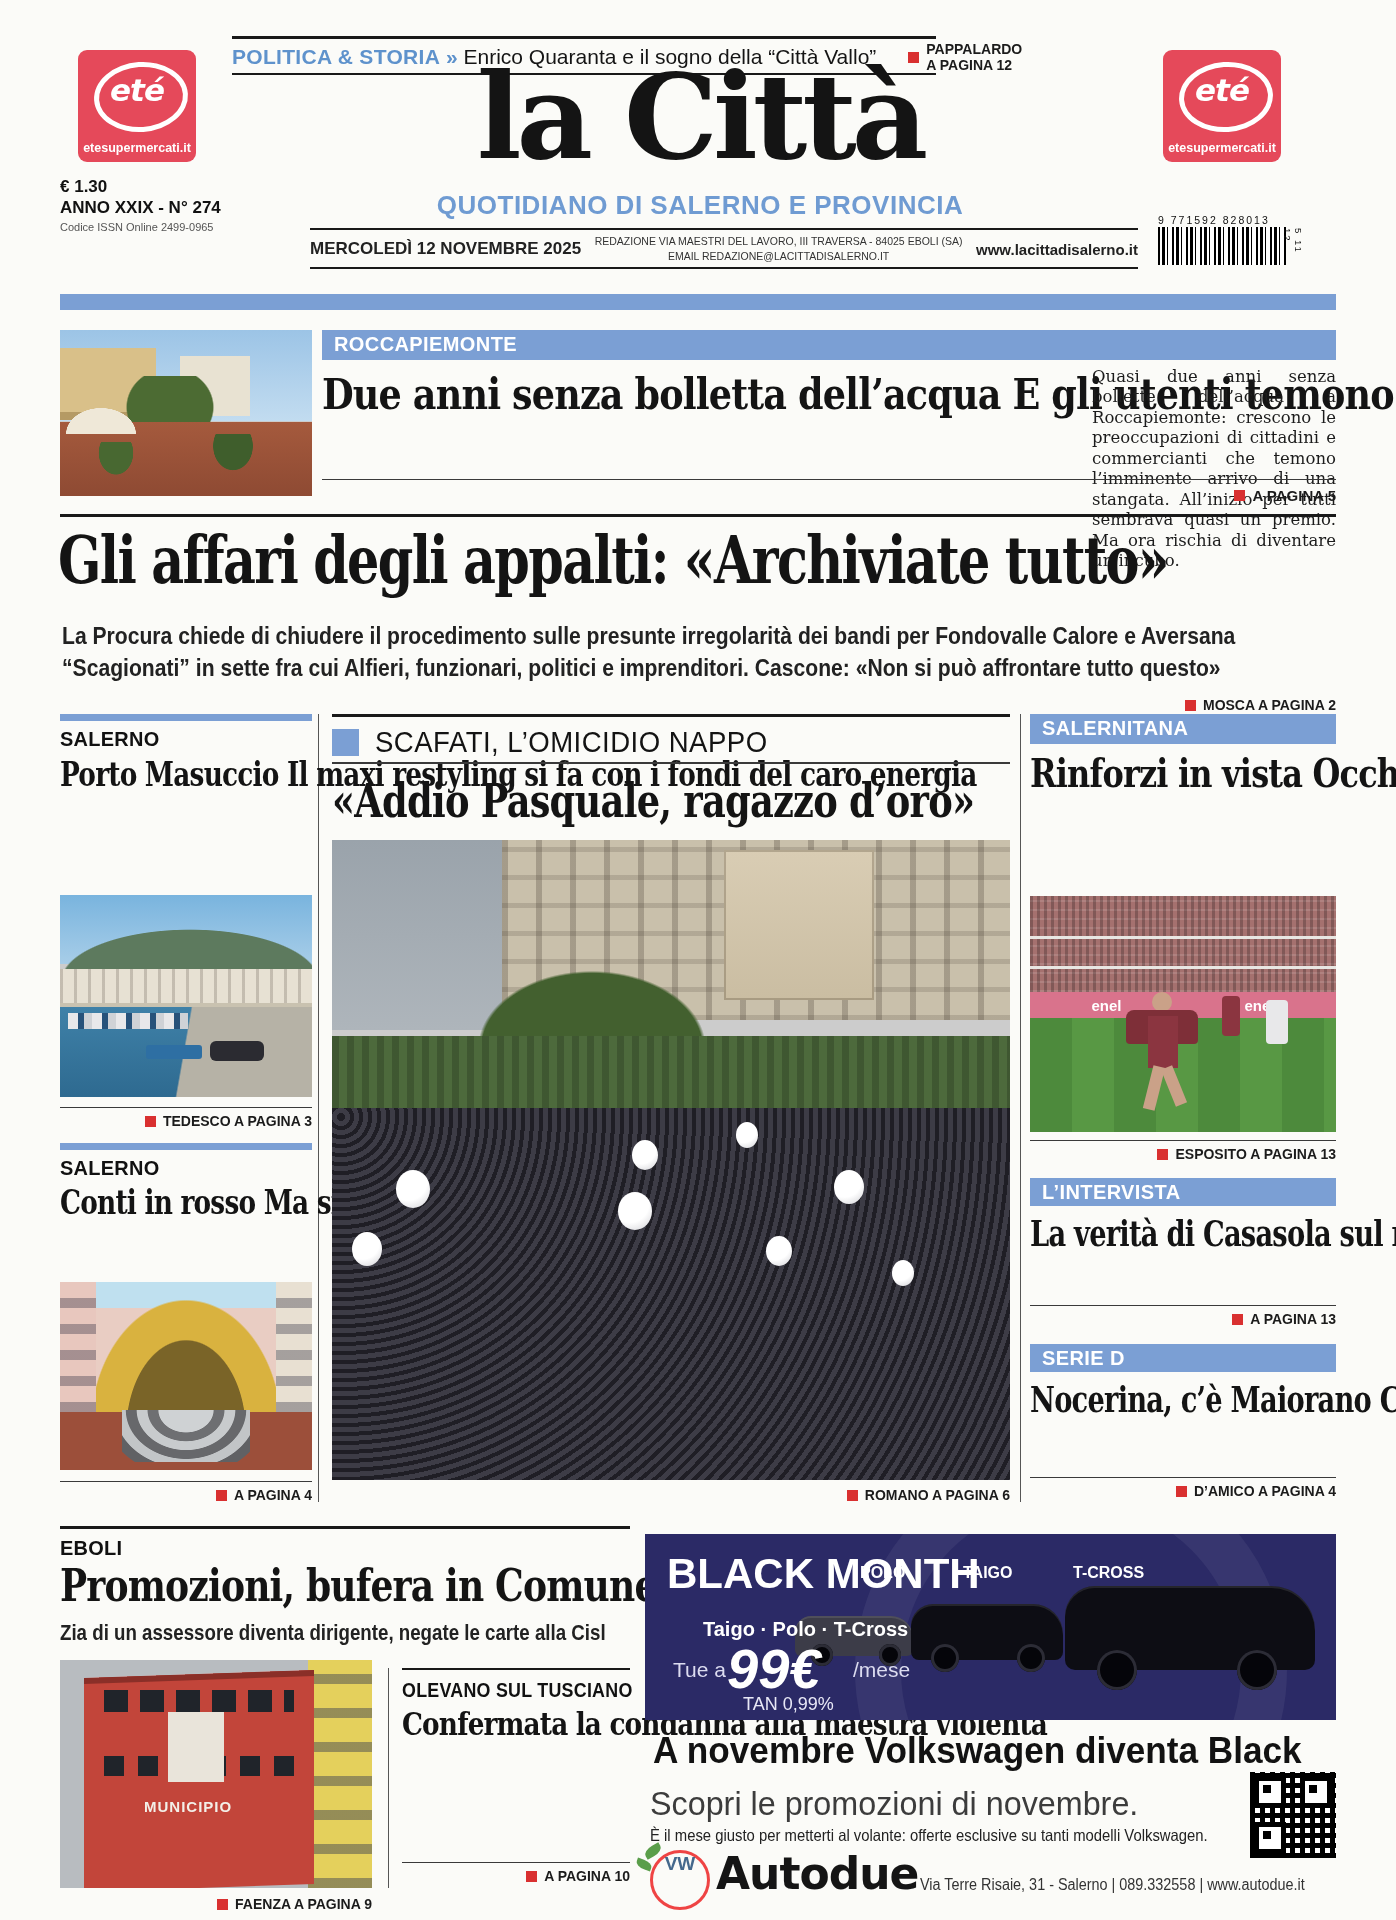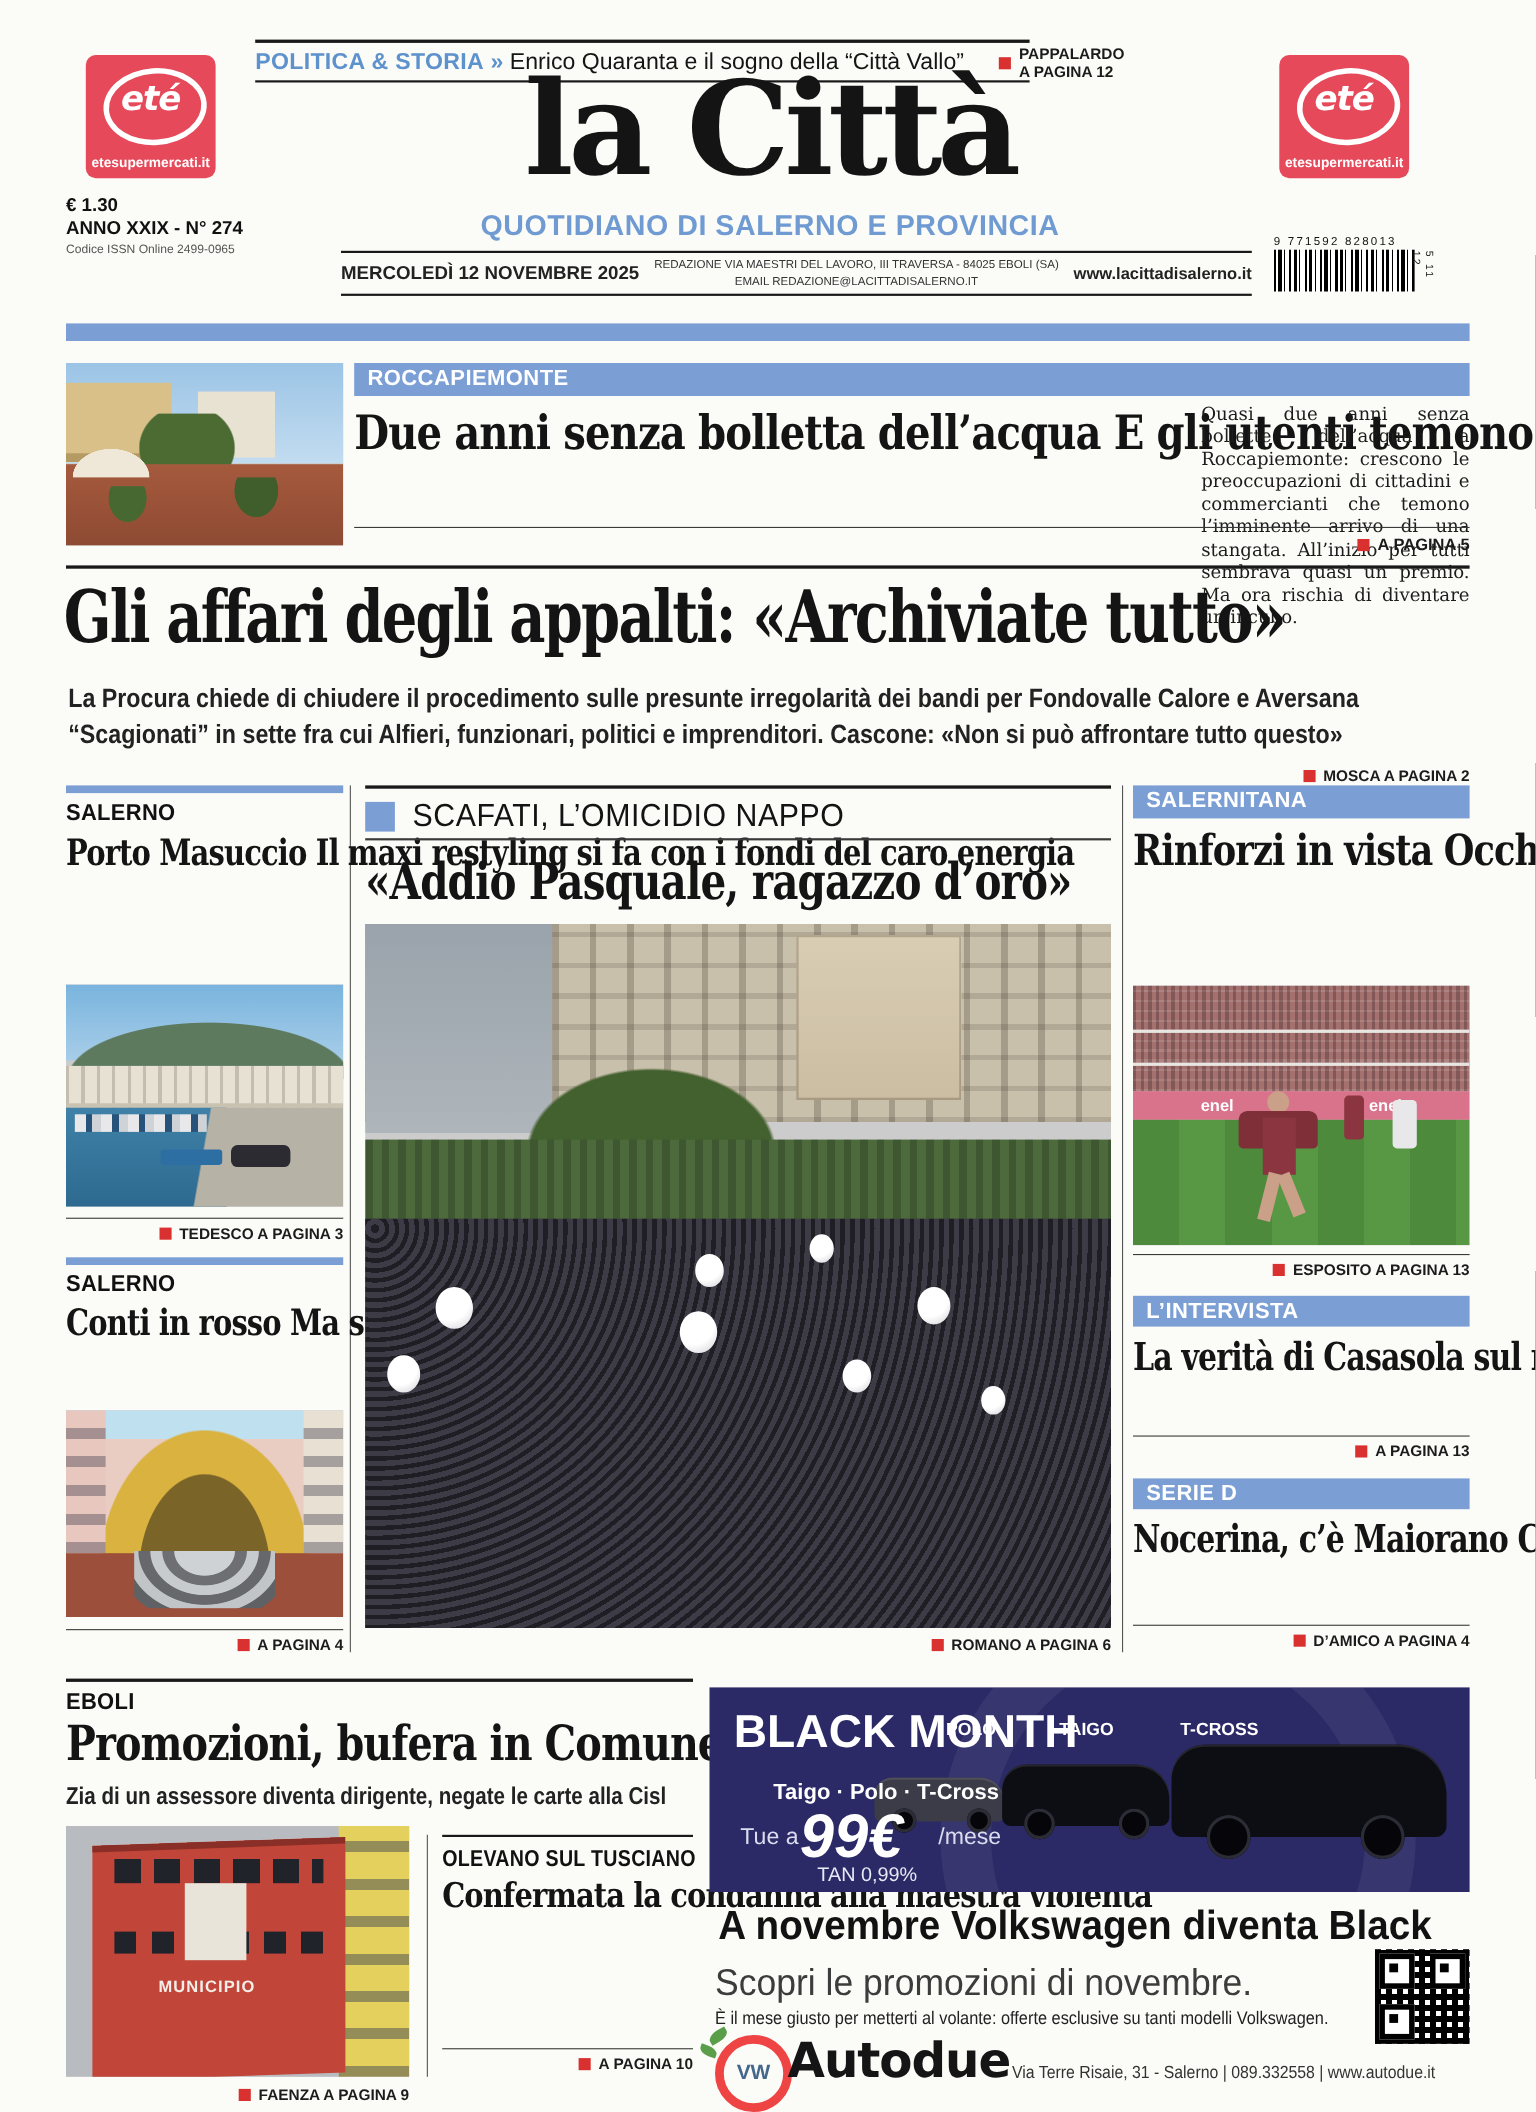--- a/index.html
+++ b/index.html
@@ -310,21 +310,21 @@
     <div class="abs nw" style="left:98px;top:160px;font-size:18px;color:#e8e8f6;">TAN 0,99%</div>
   </div>
   <div class="abs nw cx95" style="left:653px;top:1730px;font-size:37px;font-weight:bold;color:#121212;">A novembre Volkswagen diventa Black</div>
   <div class="abs nw cx95" style="left:650px;top:1784px;font-size:34px;color:#3c3c3c;">Scopri le promozioni di novembre.</div>
   <div class="abs nw cx90" style="left:650px;top:1826px;font-size:16.5px;color:#222;">È il mese giusto per metterti al volante: offerte esclusive su tanti modelli Volkswagen.</div>
   <div class="qr" style="left:1250px;top:1772px;width:86px;height:86px;">
     <div class="qr-eye" style="left:4px;top:4px;"></div>
     <div class="qr-eye" style="right:4px;top:4px;"></div>
     <div class="qr-eye" style="left:4px;bottom:4px;"></div>
   </div>
-  <div class="abs" style="left:650px;top:1850px;width:54px;height:54px;border:8px solid #ef4444;border-radius:50%;display:flex;align-items:center;justify-content:center;font-weight:bold;color:#44688c;font-size:19px;">
+  <div class="abs" style="left:650px;top:1850px;width:54px;height:54px;border:3px solid #ef4444;border-radius:50%;display:flex;justify-content:center;font-weight:bold;color:#44688c;font-size:19px;">
     <span>VW</span>
   </div>
   <div class="abs" style="left:644px;top:1846px;width:18px;height:10px;background:#5a9e4a;border-radius:60% 0 60% 0;transform:rotate(-30deg);"></div>
   <div class="abs" style="left:636px;top:1860px;width:16px;height:9px;background:#5a9e4a;border-radius:0 60% 0 60%;transform:rotate(20deg);"></div>
   <div class="abs nw" style="left:716px;top:1848px;font-size:44px;font-weight:bold;color:#151515;font-family:'DejaVu Sans',sans-serif;letter-spacing:-1px;">Autodue</div>
   <div class="abs nw cx90" style="left:920px;top:1876px;font-size:16px;color:#333;">Via Terre Risaie, 31 - Salerno | 089.332558 | www.autodue.it</div>
 
 </div>
 
 </body></html>

